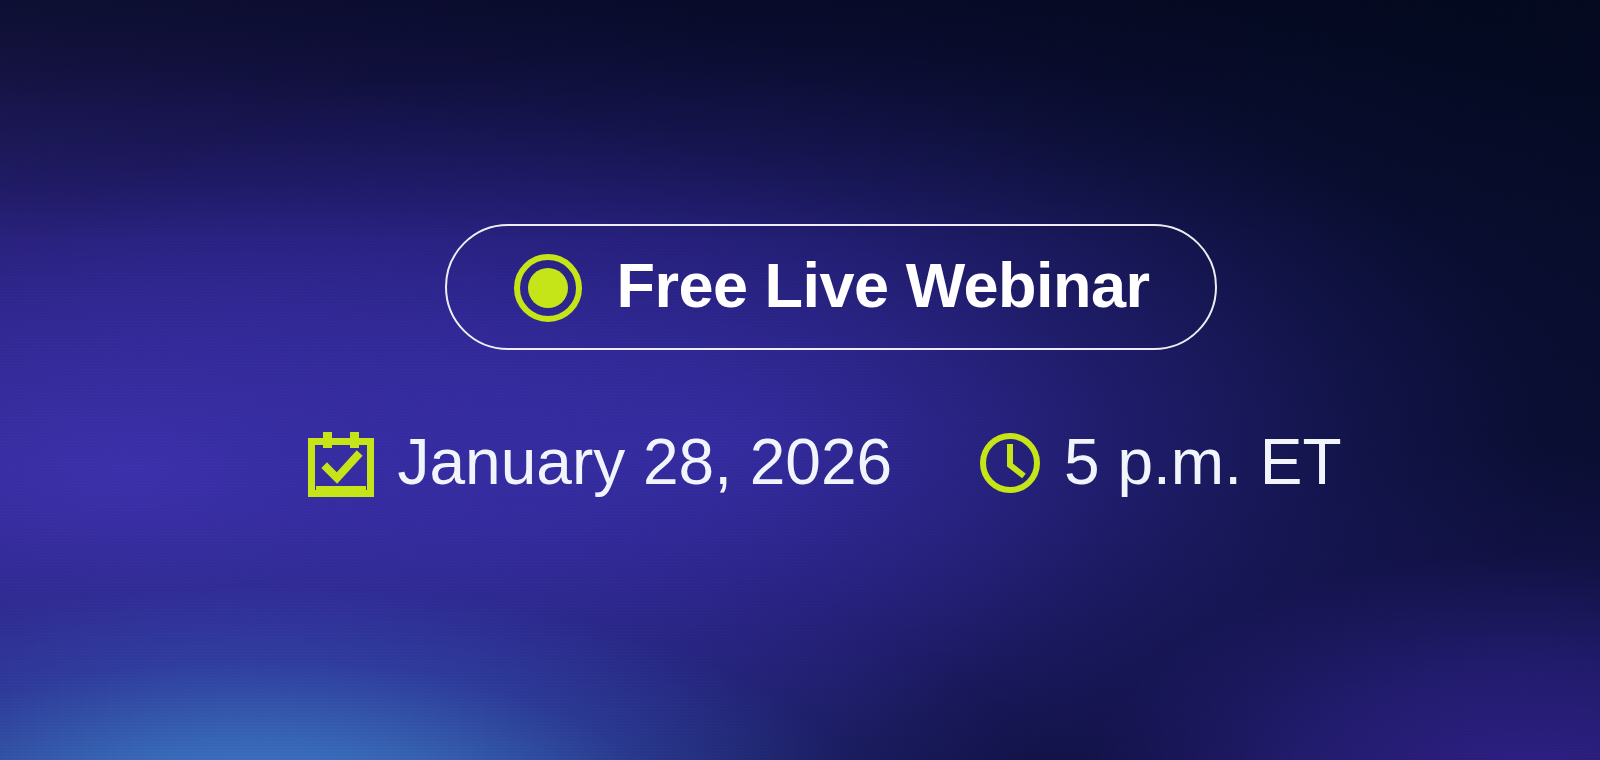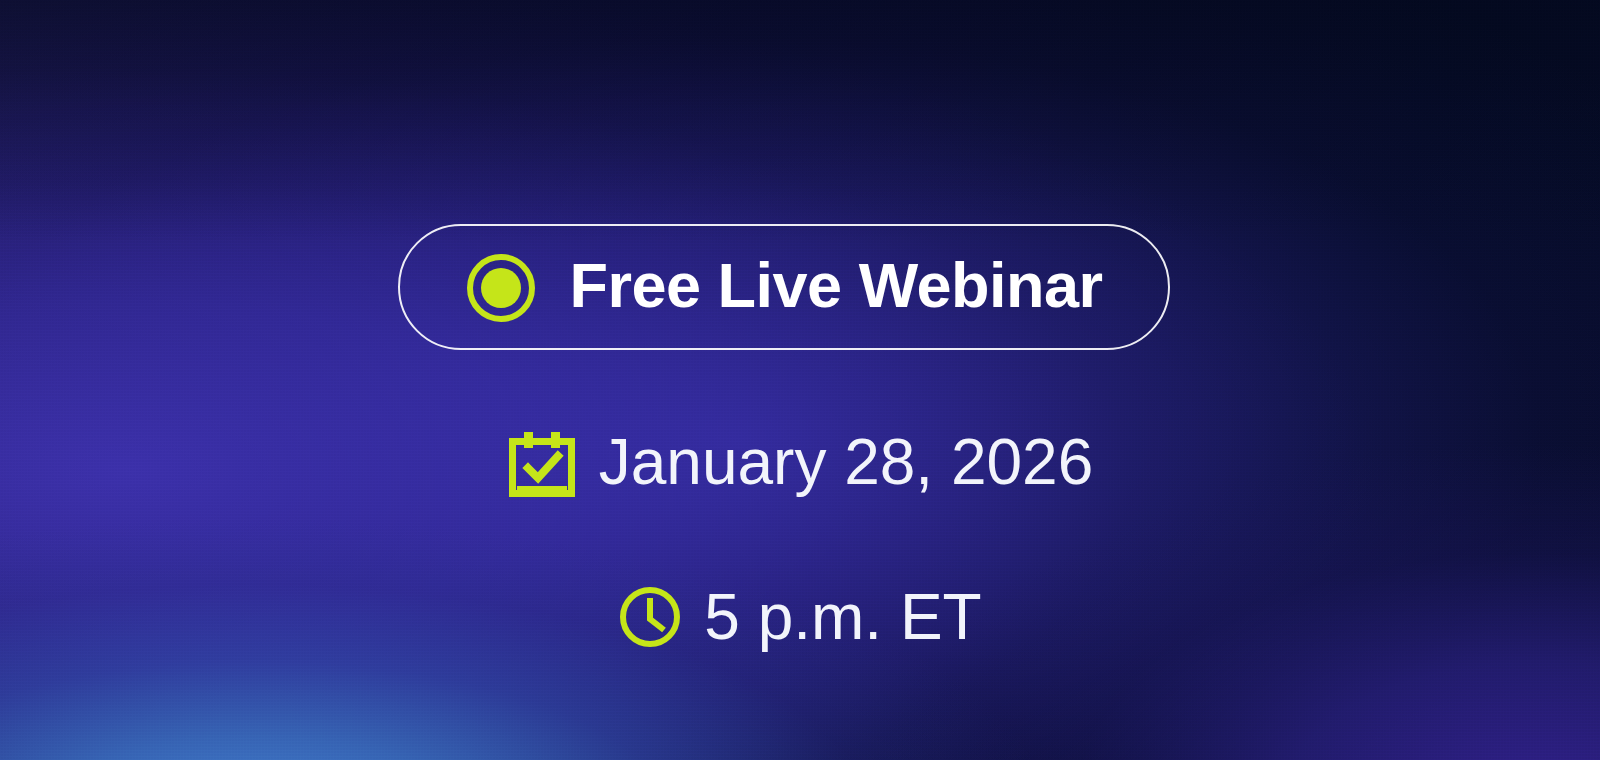--- a/index.html
+++ b/index.html
@@ -88,20 +88,21 @@
       repeating-linear-gradient(90deg,  rgba(255,255,255,0.35) 0 1px, rgba(0,0,0,0) 1px 3px);
     mix-blend-mode: overlay;
     pointer-events: none;
   }
 
   
   .content {
     position: absolute;
     inset: 0;
     z-index: 5;
+    margin-left: 47px;
   }
 
   .badge-pill {
     position: absolute;
     left: 398px;
     top: 224px;
     width: 772px;
     height: 126px;
     box-sizing: border-box;
     border: 2px solid rgba(255,255,255,0.92);
@@ -133,21 +134,20 @@
 
   .meta-row {
     position: absolute;
     left: 0;
     right: 0;
     top: 426px;
     display: flex;
     align-items: center;
     justify-content: center;
     gap: 86px;
-    flex-direction: column;
   }
 
   .meta-item {
     display: flex;
     align-items: center;
     gap: 22px;
   }
 
   .cal-icon, .clock-icon {
     display: block;

